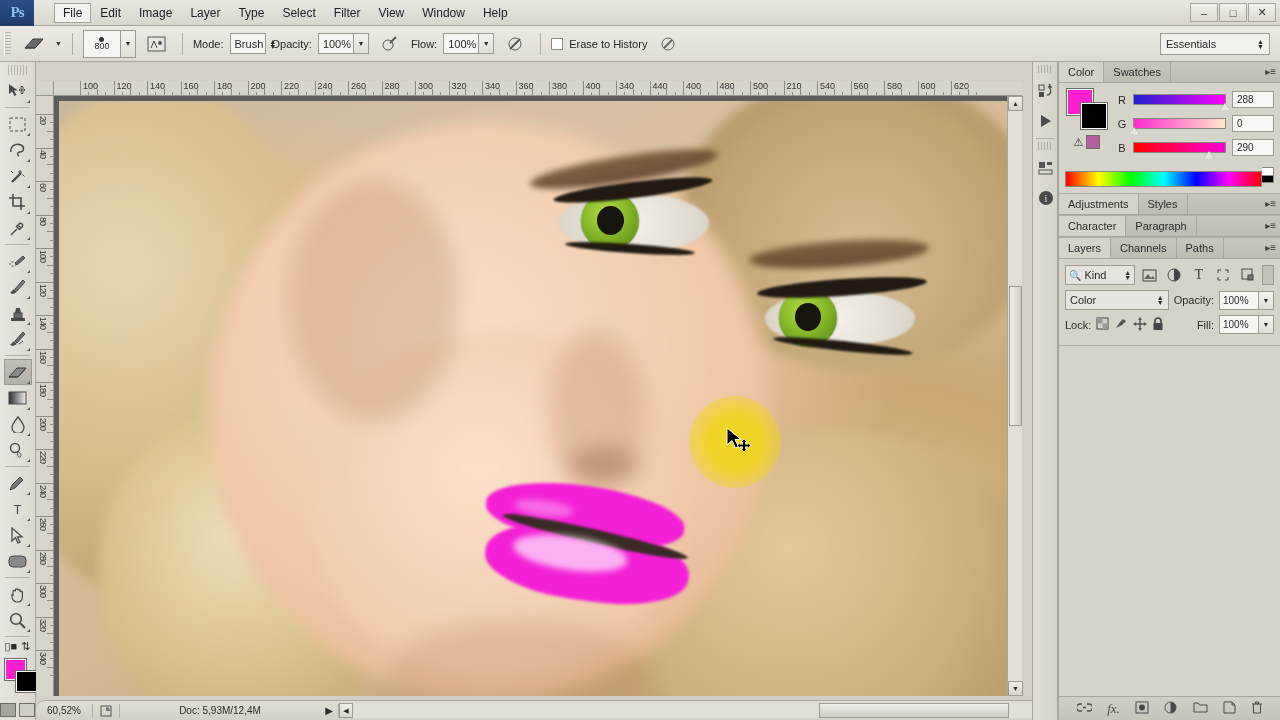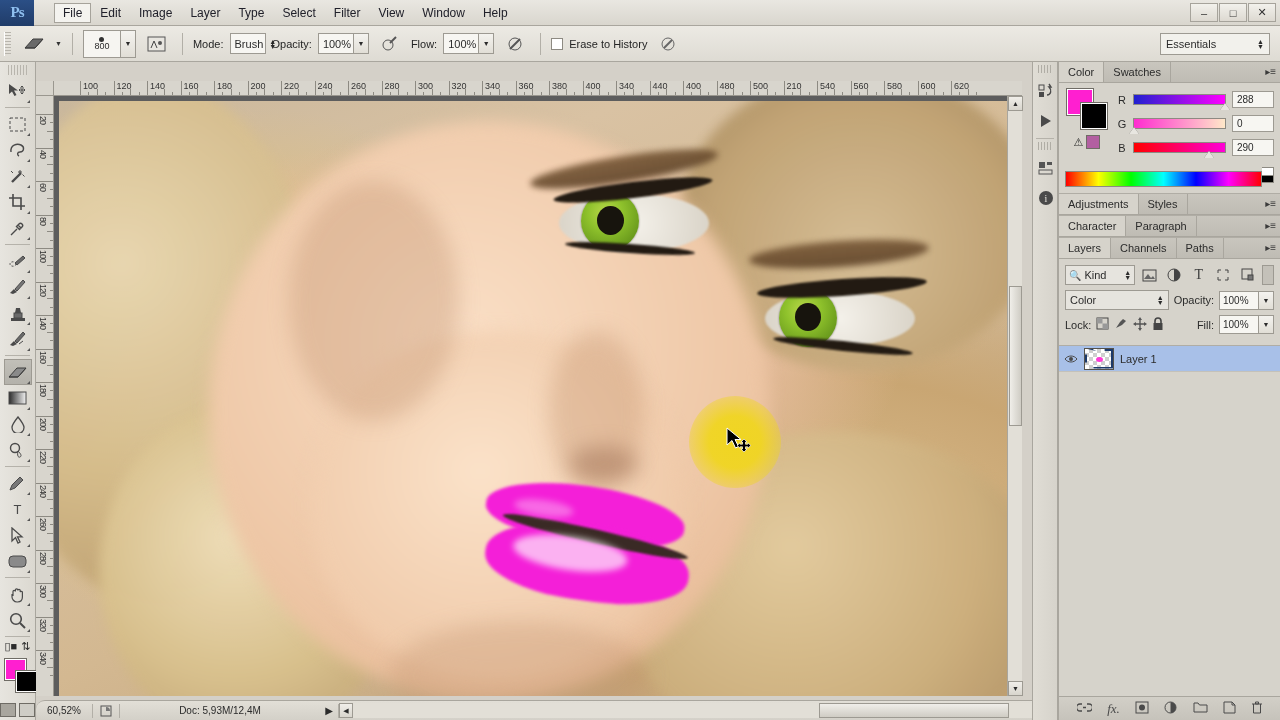--- a/index.html
+++ b/index.html
@@ -1055,33 +1055,20 @@
           </span>
           <span style="flex:1"></span>
           <span style="font-size:11px">Fill:</span>
           <div style="display:flex">
             <div class="opacity-box">100%</div>
             <div class="tiny-drop" style="height:19px">▼</div>
           </div>
         </div>
       </div>
       <div class="layerlist" id="layerlist">
-          <div class="layer-row selected">
-            <span class="eye-ic">
-              <svg width="14" height="10" viewBox="0 0 14 10">
-                <path d="M1 5 C4 1 10 1 13 5 C10 9 4 9 1 5 Z" fill="none" stroke="#4a4a4a"></path>
-                <circle cx="7" cy="5" r="2" fill="#4a4a4a"></circle>
-              </svg>
-            </span>
-            <span class="thumb checker">
-              <span style="position:absolute;left:11px;top:8px;width:7px;height:5px;background:#ff3ad6;border-radius:50%"></span>
-              <span class="thumb-brackets"></span>
-            </span>
-            <span class="layer-name">Layer 1</span>
-          </div>
         </div>
     </div>
 
     <div class="layers-footer">
       <span>
         <svg width="15" height="11" viewBox="0 0 15 11">
             <path d="M6 5.5 h3 M5 2 h-2 a3.5 3.5 0 0 0 0 7 h2 M10 2 h2 a3.5 3.5 0 0 1 0 7 h-2" fill="none" stroke="#4a4a4a" stroke-width="1.3"></path>
           </svg>
       </span>
       <span style="font-family:'Liberation Serif',serif;font-style:italic;font-size:13px">fx.</span>

